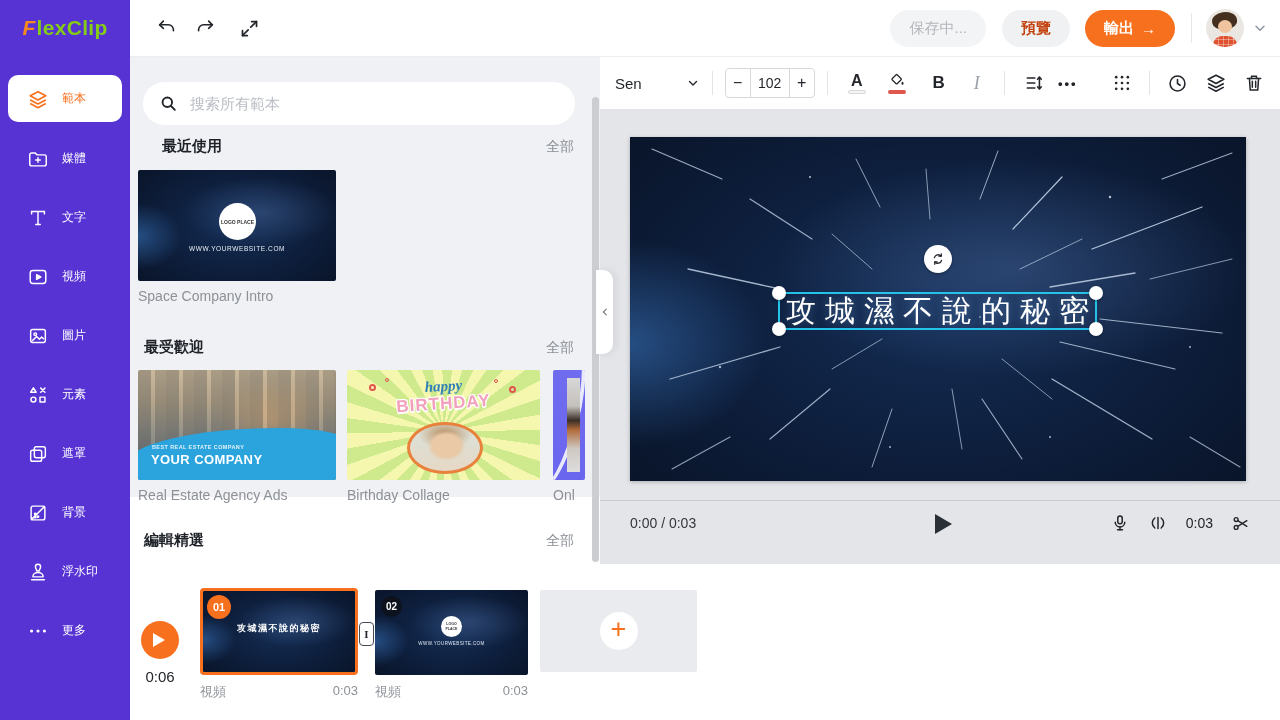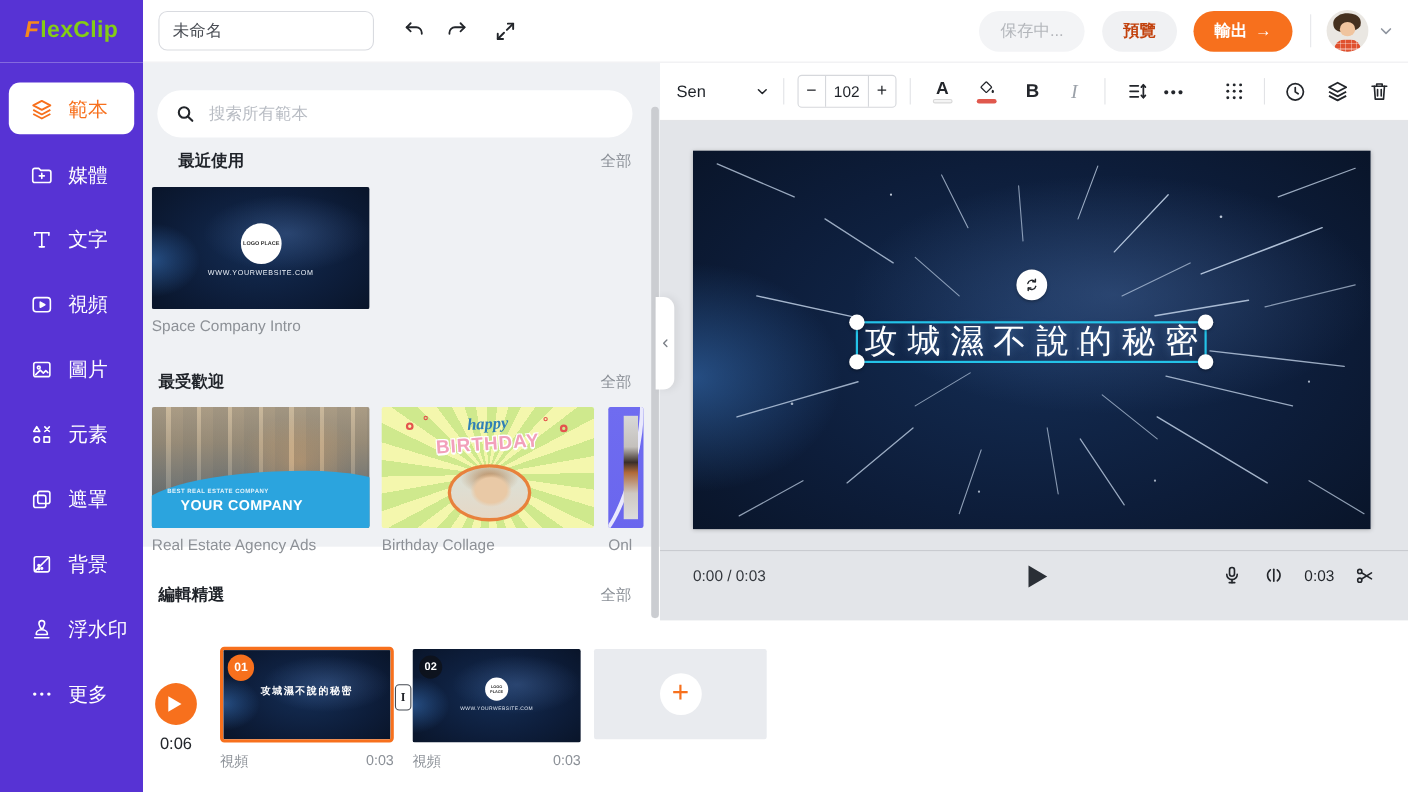--- a/index.html
+++ b/index.html
@@ -33,21 +33,21 @@
   .avatar .face{position:absolute;top:11px;left:12px;width:14px;height:13px;background:#f0c49e;border-radius:50%;}
   .avatar .shirt{position:absolute;bottom:-3px;left:7px;width:24px;height:14px;background:#e0512f;
                  border-radius:9px 9px 0 0;
                  background-image:repeating-linear-gradient(90deg,rgba(255,255,255,.35) 0 1px,transparent 1px 5px),
                                   repeating-linear-gradient(0deg,rgba(255,255,255,.35) 0 1px,transparent 1px 5px);}
   .acc-chevron{margin-left:8px;color:#9096a0;}
 
   
   .sidebar{position:absolute;left:0;top:57px;bottom:0;width:130px;background:#5733d4;padding-top:18px;z-index:20;}
   .side-item{height:59px;display:flex;align-items:center;gap:13px;padding-left:27px;color:#fff;cursor:pointer;}
-  .side-item .si-label{font-size:18px;}
+  .side-item .si-label{font-size:12px;}
   .side-item.active{height:47px;margin:0 8px 7px 8px;border-radius:10px;background:#fff;color:#f7701d;padding-left:19px;}
   .si-icon{width:22px;height:22px;flex:0 0 22px;}
 
   
   .panel{position:absolute;left:130px;top:57px;width:470px;height:440px;background:#eff1f4;z-index:10;}
   .searchbar{position:absolute;left:13px;top:25px;width:432px;height:43px;background:#fff;border-radius:22px;
              display:flex;align-items:center;padding:0 16px;gap:10px;}
   .searchbar input{border:none;outline:none;flex:1;font-size:15px;color:#40444b;background:transparent;
                    font-family:"Liberation Sans",sans-serif;}
   .searchbar input::placeholder{color:#b9bdc4;}
@@ -65,21 +65,21 @@
   .t1-logo{left:81px;top:33px;width:37px;height:37px;font-size:5px;line-height:1.2;}
   .t1-url{position:absolute;left:0;right:0;top:75px;text-align:center;color:#e8eef6;font-size:6.5px;letter-spacing:.6px;}
   
   .re-bg{background:
       repeating-linear-gradient(90deg, rgba(30,42,56,.22) 0 13px, rgba(255,255,255,.06) 13px 17px, rgba(20,30,44,.16) 17px 28px),
       radial-gradient(ellipse 40% 55% at 68% 45%, rgba(255,190,120,.45), transparent 70%),
       linear-gradient(180deg,#c7b496 0%,#af9f85 30%,#8b8a82 60%,#636a6b 100%);}
   .re-wave{position:absolute;left:-12px;right:-12px;bottom:-4px;height:56px;background:#2ba4de;
            border-radius:100% 45% 0 0 / 95% 35% 0 0;}
   .re-line1{position:absolute;left:14px;bottom:30px;font-size:5.5px;font-weight:700;color:rgba(255,255,255,.85);letter-spacing:.4px;}
-  .re-line2{position:absolute;left:13px;bottom:13px;font-size:13px;font-weight:800;color:#fff;letter-spacing:.4px;margin-left:13px;}
+  .re-line2{position:absolute;left:13px;bottom:13px;font-size:13px;font-weight:800;color:#fff;letter-spacing:.4px;}
   
   .bd-bg{background:repeating-conic-gradient(from 8deg at 50% 56%, #f4f7ad 0deg 9deg, #cfe98d 9deg 18deg);}
   .bd-happy{position:absolute;left:0;right:0;top:8px;text-align:center;font-family:"Liberation Serif",serif;
             font-style:italic;font-weight:700;font-size:15px;color:#2f7fb7;transform:rotate(-3deg);}
   .bd-title{position:absolute;left:0;right:0;top:24px;text-align:center;font-size:17px;font-weight:800;color:#f2a0bb;
             letter-spacing:1px;transform:rotate(-4deg);
             text-shadow:-1px -1px 0 #fff,1px -1px 0 #fff,-1px 1px 0 #fff,1px 1px 0 #fff,0 2px 0 #fff;}
   .bd-oval{position:absolute;left:60px;top:52px;width:76px;height:52px;border:3px solid #e8813c;border-radius:50%;
            background:radial-gradient(ellipse 45% 55% at 52% 45%, #e9c9a6 0%, #e9c9a6 45%, transparent 60%),
                       radial-gradient(ellipse 70% 60% at 50% 20%, #b98b5e, transparent 55%),
@@ -170,21 +170,20 @@
 </head>
 <body>
 
 <div class="app">
 
   <header class="topbar">
     <div class="logo">
       <span class="f">F</span>
         <span class="rest">lexClip</span>
     </div>
-    <input class="title-input" type="text" value="未命名" style="">
     <button class="hbtn icon-btn undo">
       <span>
           <svg width="22" height="22" viewBox="0 0 24 24" fill="none" stroke="currentColor" stroke-width="1.8" stroke-linecap="round" stroke-linejoin="round">
             <path d="M8 4.5L4 8.5l4 4"></path>
             <path d="M4 8.5h9.5a5.5 5.5 0 015.5 5.5v1"></path>
           </svg>
         </span>
     </button>
     <button class="hbtn icon-btn redo">
       <span>

